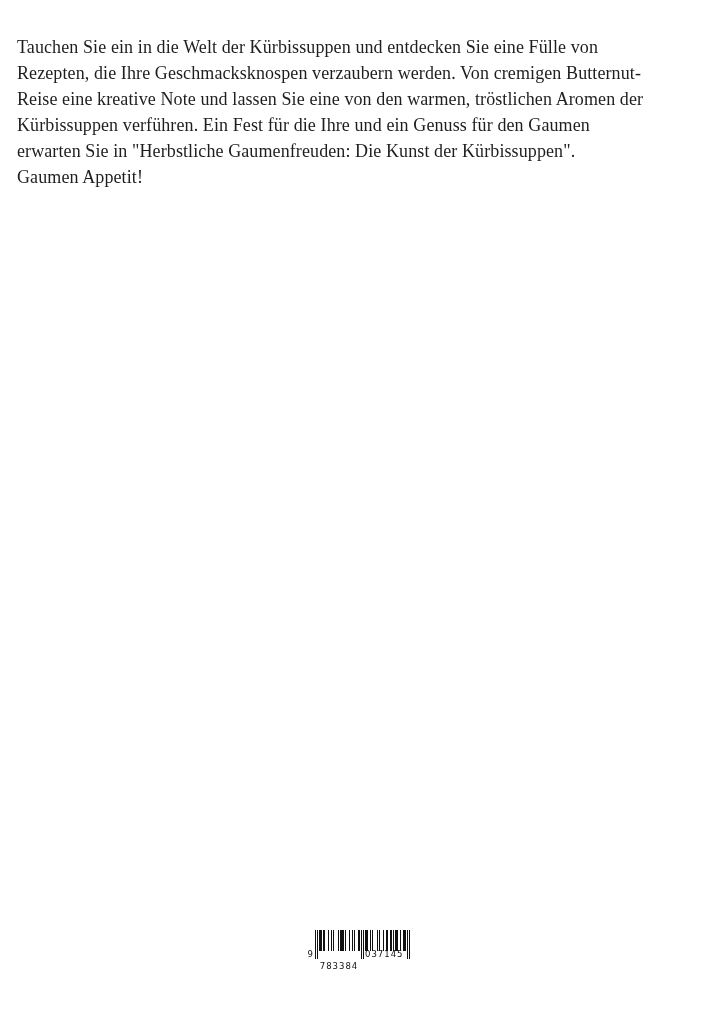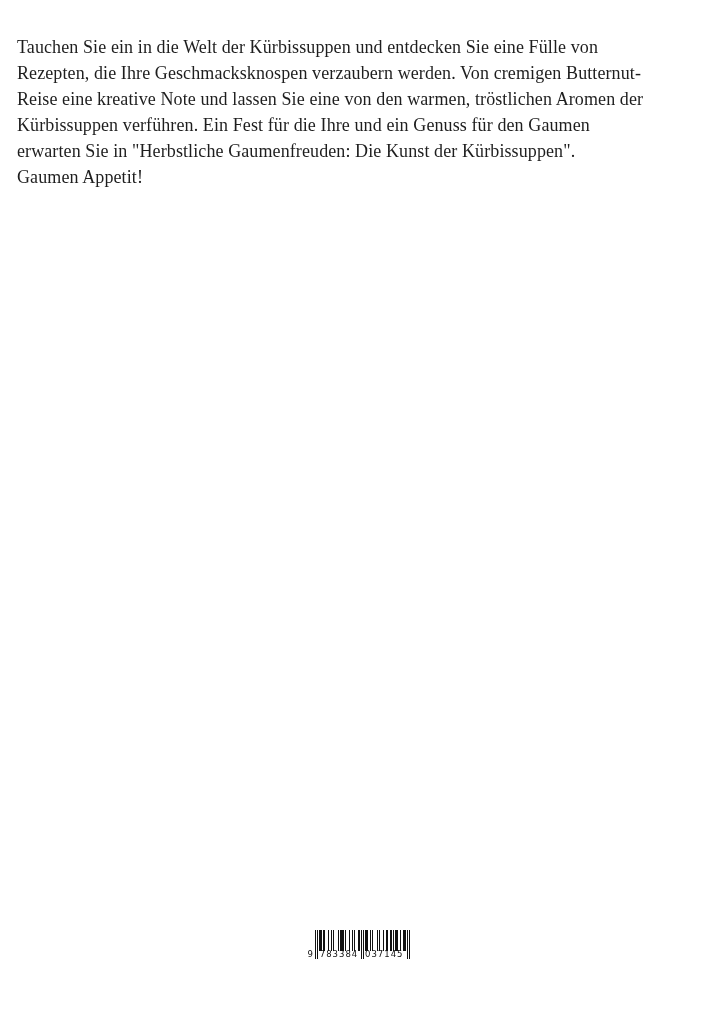--- a/index.html
+++ b/index.html
@@ -47,21 +47,21 @@
     line-height: 9px;
   }
   .bc-first {
     left: 2px;
     top: 20px;
     width: 8px;
     text-align: right;
   }
   .bc-left {
     left: 15px;
-    top: 20px;
+    top: 32px;
     width: 42px;
     text-align: center;
     letter-spacing: 1px;
   }
   .bc-right {
     left: 62px;
     top: 20px;
     width: 42px;
     text-align: left;
     letter-spacing: 1px;

